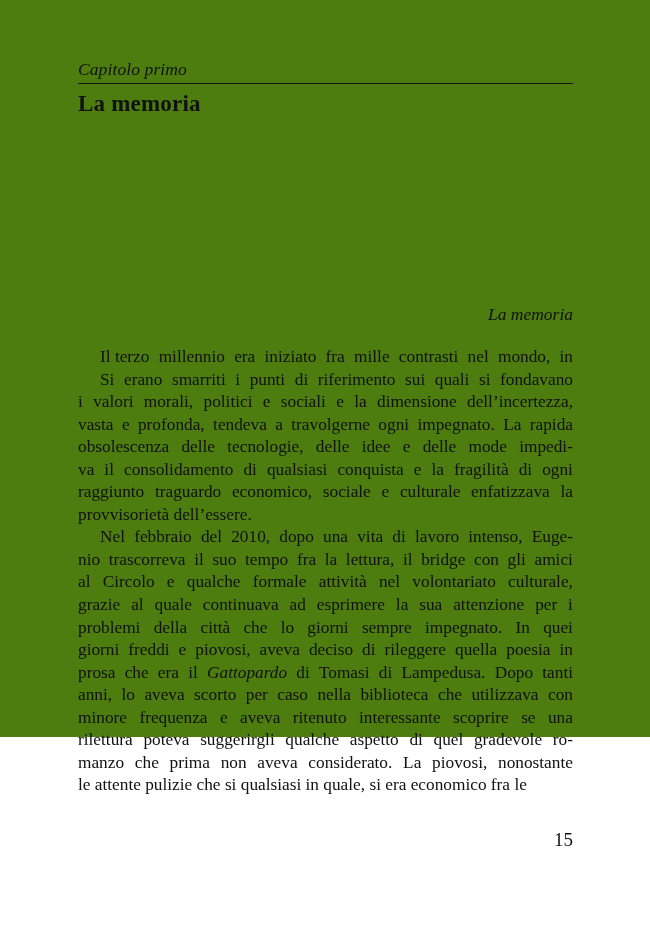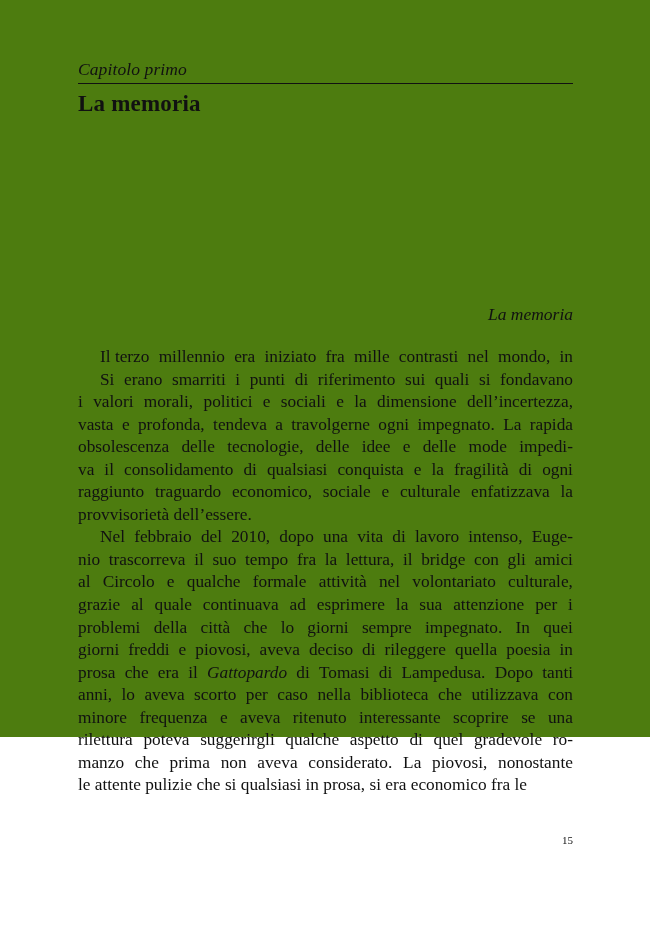--- a/index.html
+++ b/index.html
@@ -102,21 +102,21 @@
     font-style: italic;
   }
 
   
   .folio {
     position: absolute;
     left: 78px;
     top: 829px;
     width: 495px;
     text-align: right;
-    font-size: 11px;
+    font-size: 19px;
     line-height: 22px;
   }
 </style>
 </head>
 <body>
 
 <div class="page">
 
   <div class="chapter-head">
     <div class="chapter-label">Capitolo primo</div>
@@ -345,19 +345,19 @@
           <span>manzo</span>
           <span>che</span>
           <span>prima</span>
           <span>non</span>
           <span>aveva</span>
           <span>considerato.</span>
           <span>La</span>
           <span>piovosi,</span>
           <span>nonostante</span>
         </span>
-        <span class="ln"><span>le</span> <span>attente</span> <span>pulizie</span> <span>che</span> <span>si</span> <span>qualsiasi</span> <span>in</span> <span>prosa,</span> <span>si</span> <span>era</span> <span>economico</span> <span>fra</span> <span>le</span></span>
+        <span class="ln"><span>le</span> <span>attente</span> <span>pulizie</span> <span>che</span> <span>si</span> <span>qualsiasi</span> <span>in</span> <span>quale,</span> <span>si</span> <span>era</span> <span>economico</span> <span>fra</span> <span>le</span></span>
       </p>
     </div>
 
   <div class="folio">15</div>
 
 </div>
 
 </body></html>

